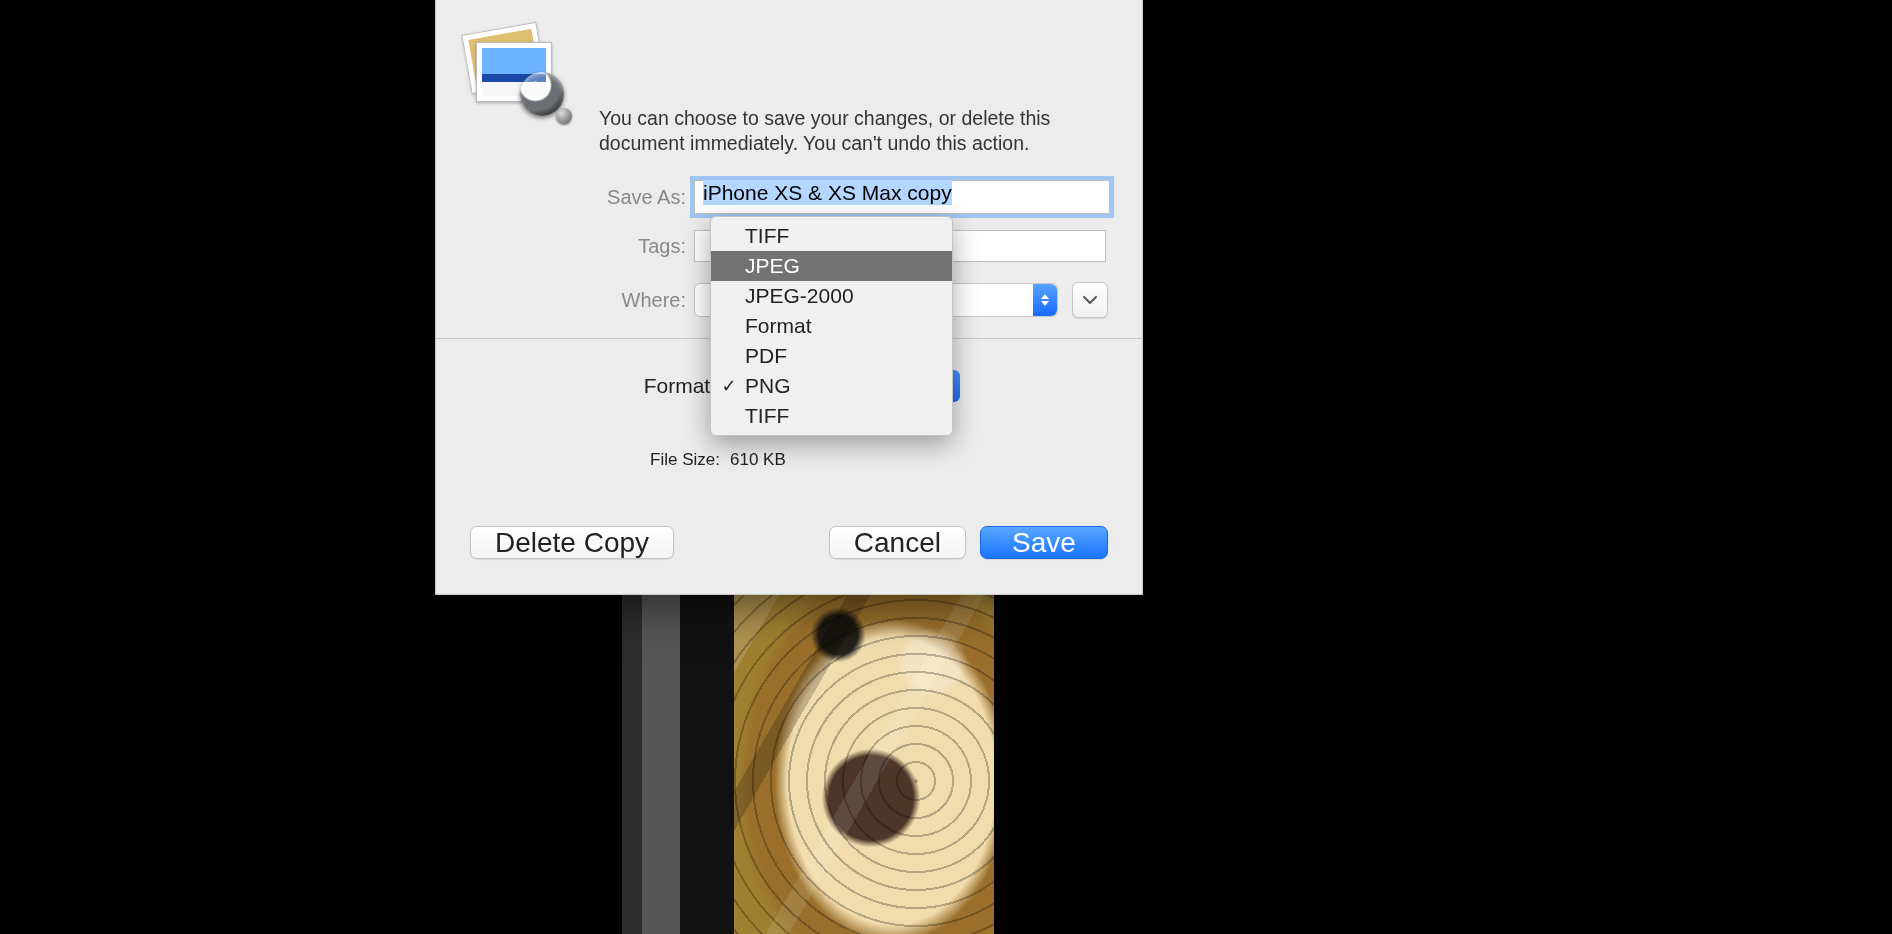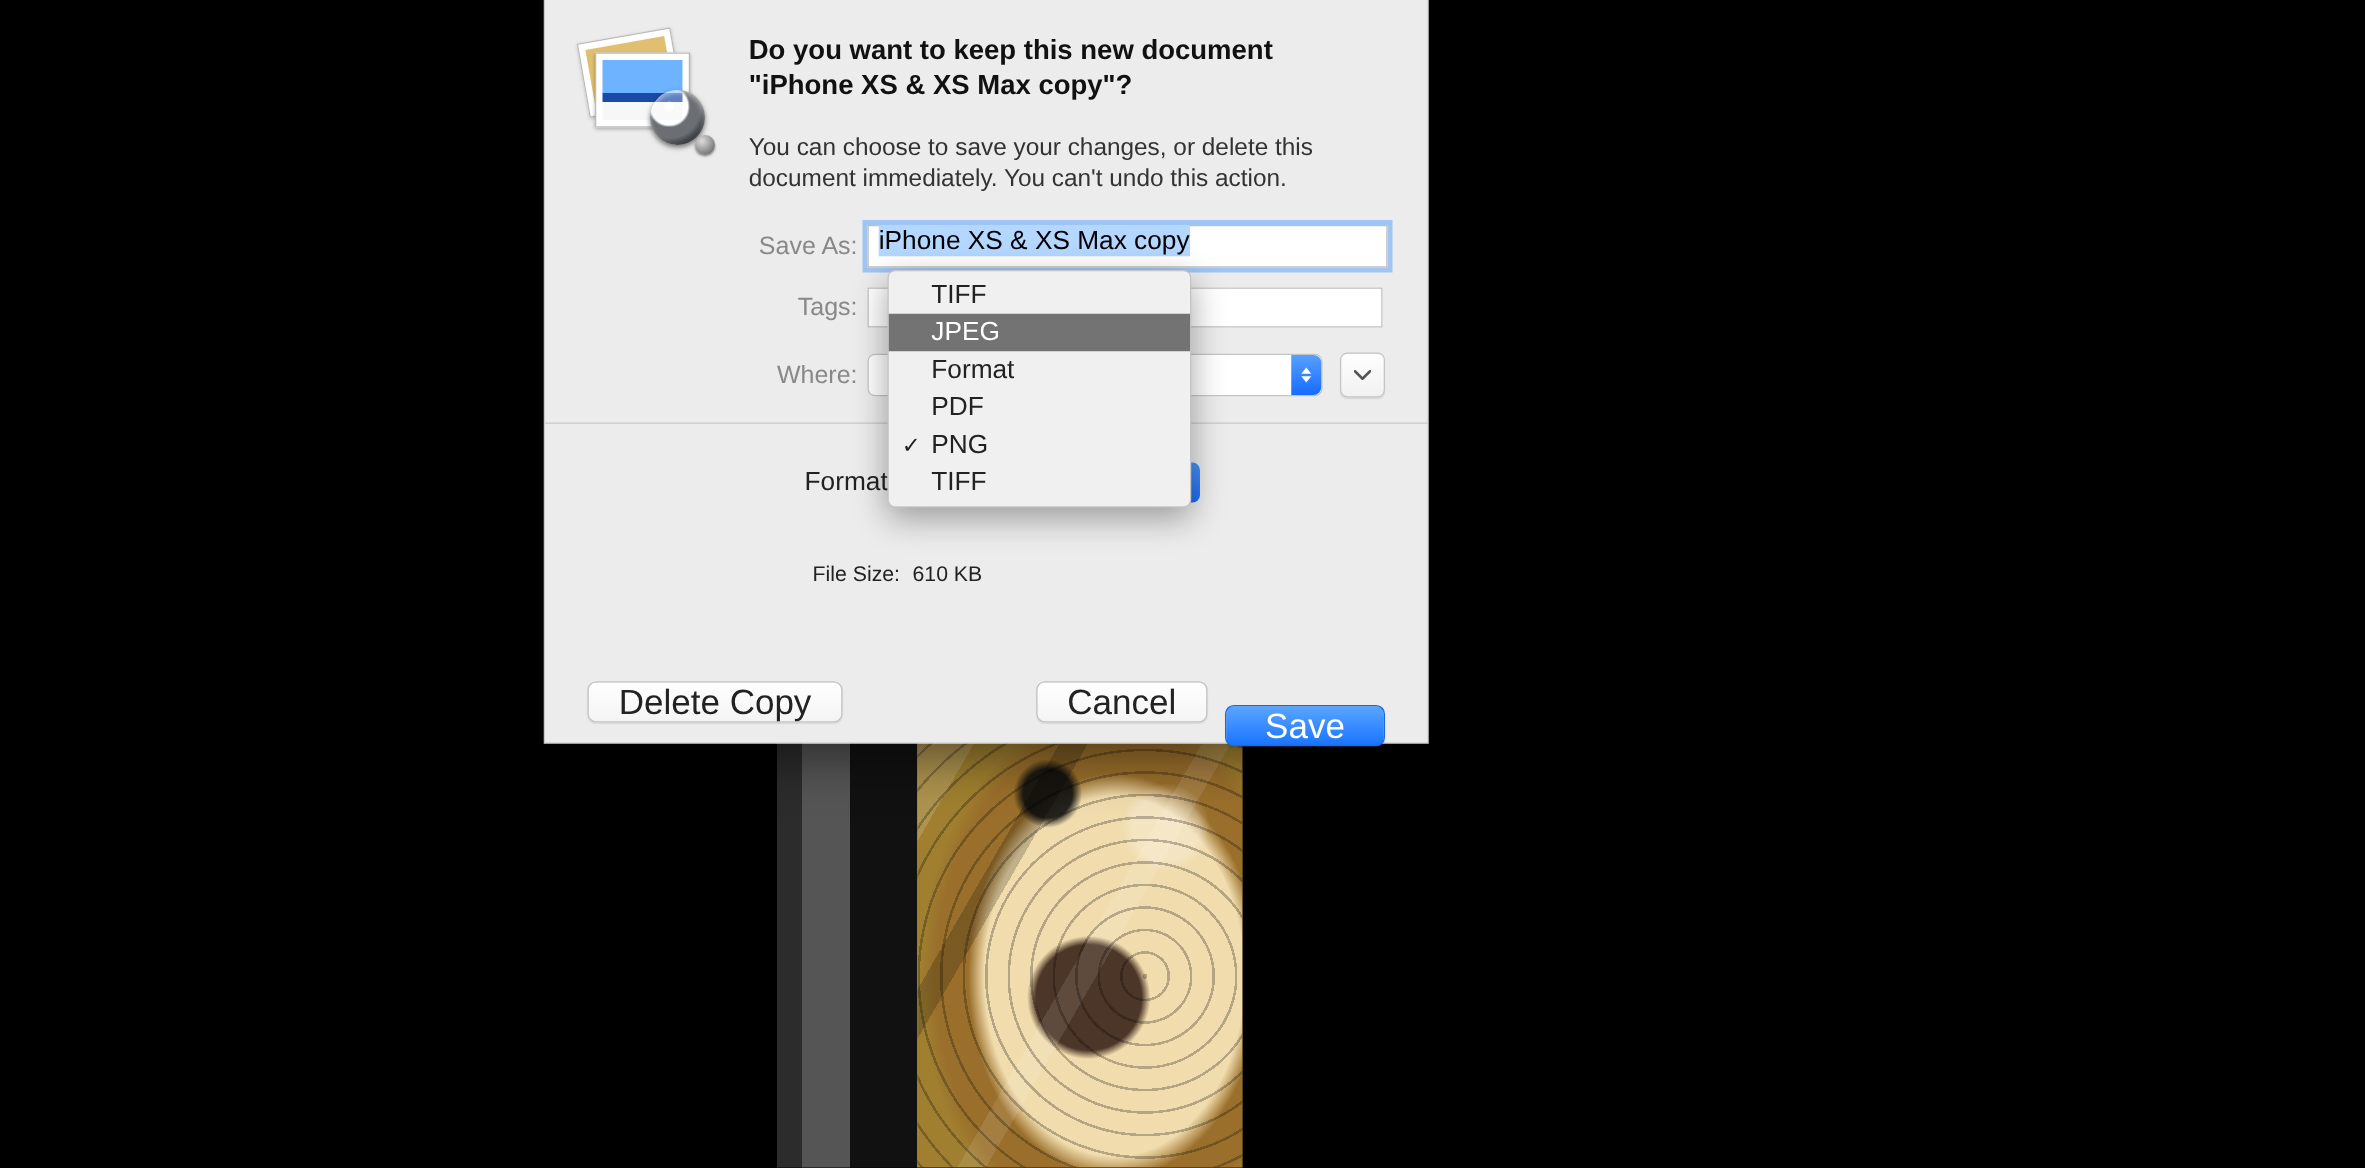--- a/index.html
+++ b/index.html
@@ -298,21 +298,20 @@
     margin-left: 14px;
     min-width: 96px;
     box-sizing: border-box;
   }
   .mac-btn.delete { margin-left:0; min-width:182px;}
   .mac-btn.primary {
     background: linear-gradient(#5aa6ff, #1a74ff);
     border-color: #1a67e6;
     color: #fff;
     min-width: 128px;
-    margin-top: 38px;
   }
 
   
   .dropdown {
     position: absolute;
     left: 274px;
     top: 216px;
     width: 241px;
     background: #f0f0f0;
     border: 1px solid #c4c4c4;
@@ -351,21 +350,20 @@
 
   <div class="app-icon">
     <div class="photo-back"></div>
     <div class="photo-front"></div>
     <div class="loupe">
         <div class="loupe-ring"></div>
         <div class="loupe-knob"></div>
       </div>
   </div>
 
-  <div class="heading">Do you want to keep this new document "iPhone XS &amp; XS Max copy"?</div>
   <div class="message">You can choose to save your changes, or delete this document immediately. You can't undo this action.</div>
 
   <div class="form-row row-saveas">
     <div class="label">Save As:</div>
     <div class="text-field saveas-field">
       <span class="sel">iPhone XS &amp; XS Max copy</span>
     </div>
   </div>
 
   <div class="form-row row-tags">
@@ -414,20 +412,23 @@
   </div>
 
   <div class="dropdown" id="format-dropdown">
       <div class="dd-item">
         <span>TIFF</span>
       </div>
       <div class="dd-item hover">
         <span>JPEG</span>
       </div>
       <div class="dd-item">
+        <span>JPEG-2000</span>
+      </div>
+      <div class="dd-item">
         <span>Format</span>
       </div>
       <div class="dd-item">
         <span>PDF</span>
       </div>
       <div class="dd-item">
         <span class="check">✓</span>
         <span>PNG</span>
       </div>
       <div class="dd-item">

